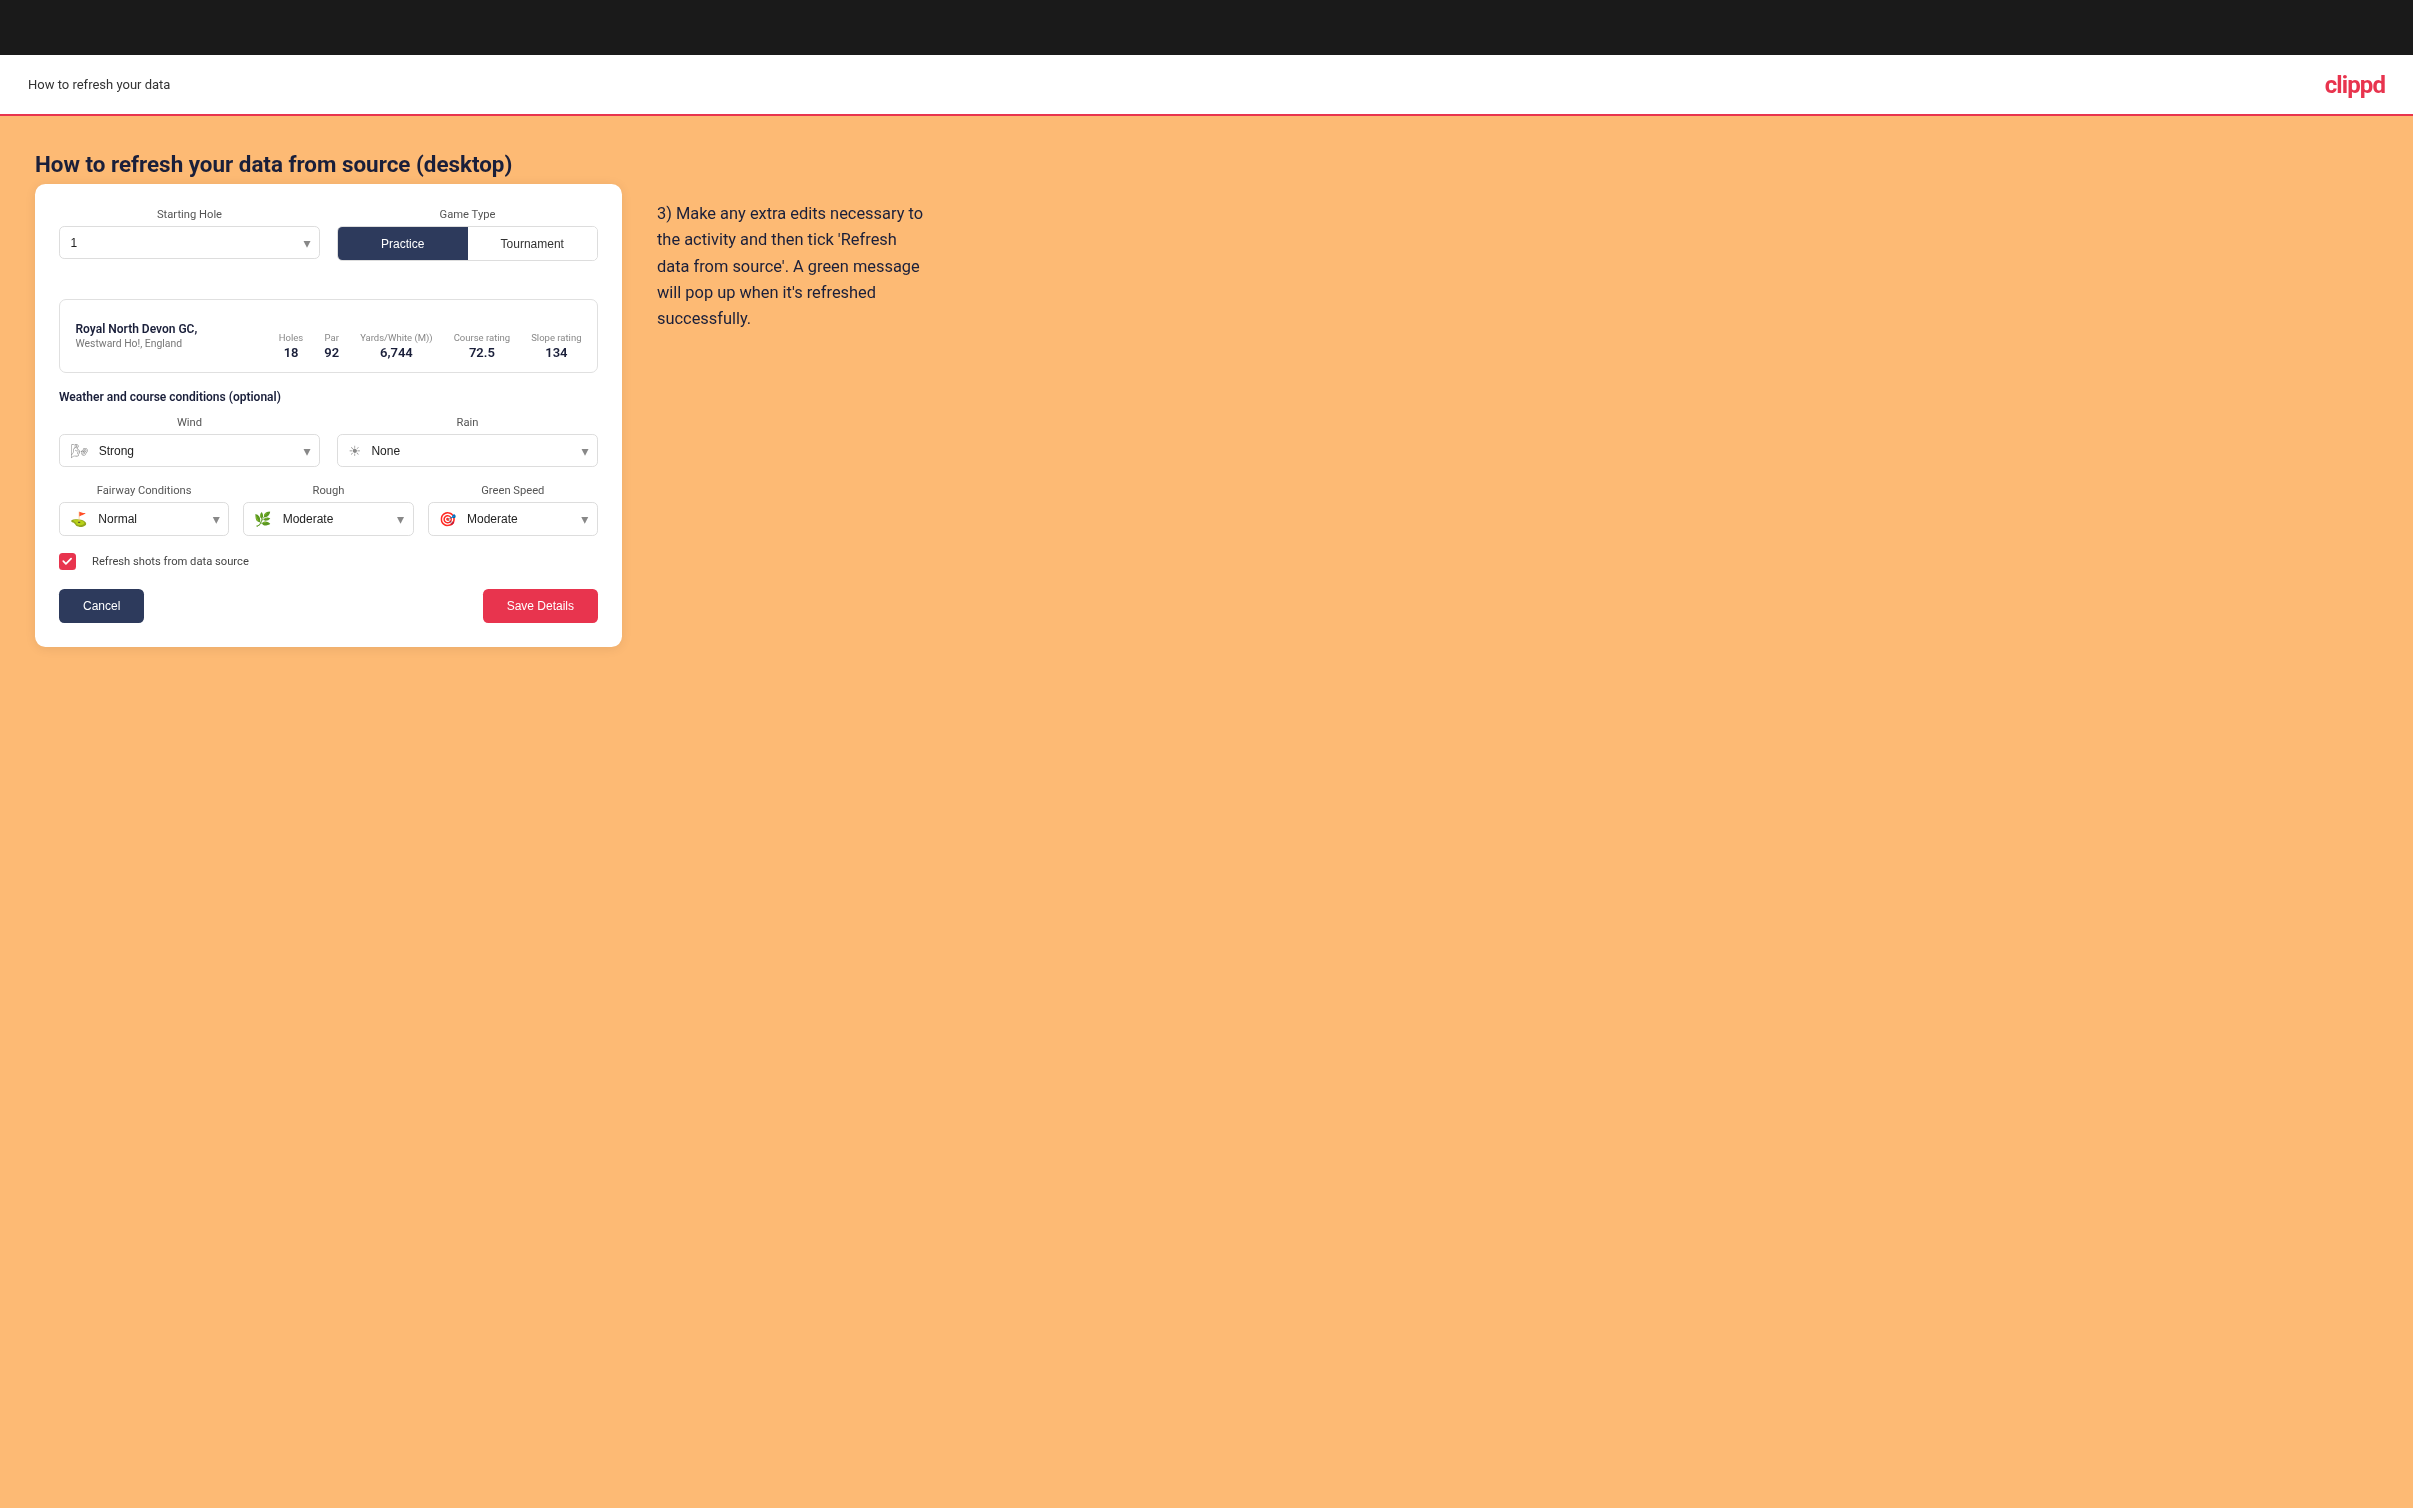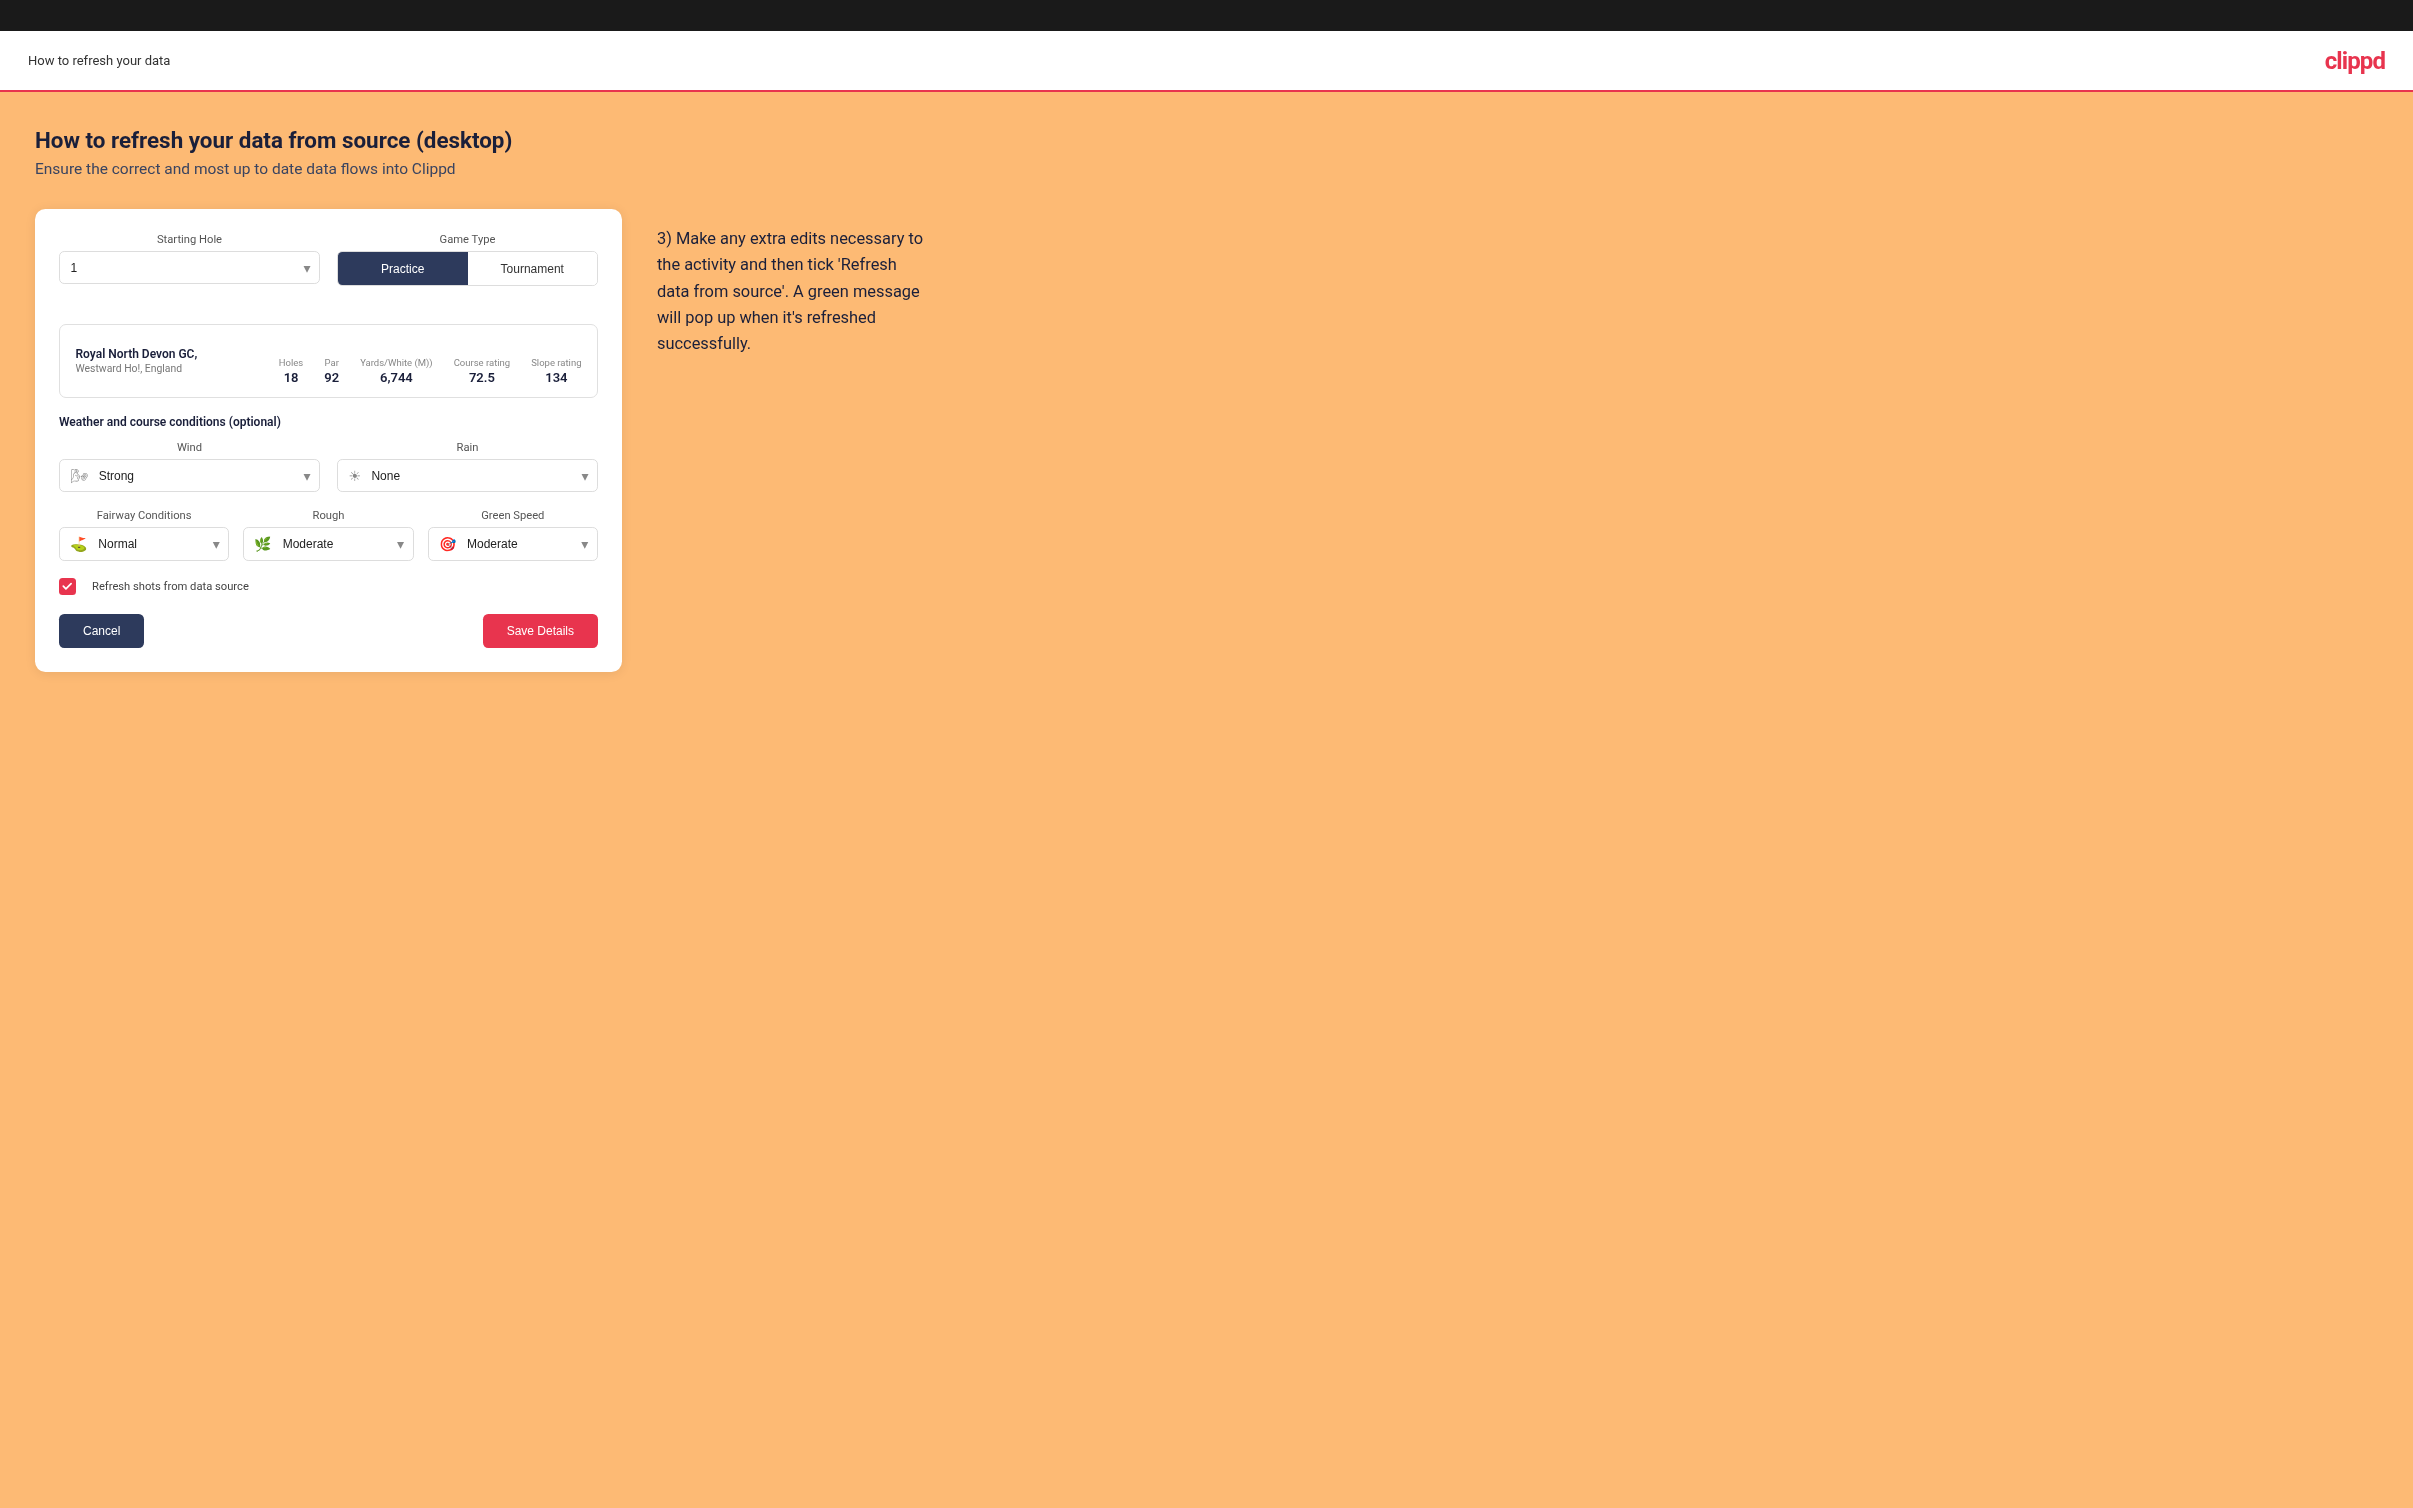--- a/index.html
+++ b/index.html
@@ -10,20 +10,21 @@
       height: 31px;
     }
 
     .header {
       background: #ffffff;
       padding: 15.5px 28px;
       display: flex;
       align-items: center;
       justify-content: space-between;
       border-bottom: 2.6px solid #e8344e;
+      margin-top: 24px;
     }
 
     .header-title {
       font-size: 13px;
       color: #333;
     }
 
     .logo {
       font-size: 24px;
       font-weight: 700;
@@ -302,21 +303,20 @@
 
 <div class="top-bar"></div>
 
 <div class="header">
   <span class="header-title">How to refresh your data</span>
   <span class="logo">clippd</span>
 </div>
 
 <div class="main-content">
   <h1 class="page-heading">How to refresh your data from source (desktop)</h1>
-  <p class="page-subheading">Ensure the correct and most up to date data flows into Clippd</p>
 
   <div class="content-layout">
     <div class="card">
 
       <div class="two-col">
         <div class="card-section">
           <div class="field-label">Starting Hole</div>
           <div class="select-wrapper">
             <select>
               <option>1</option>

